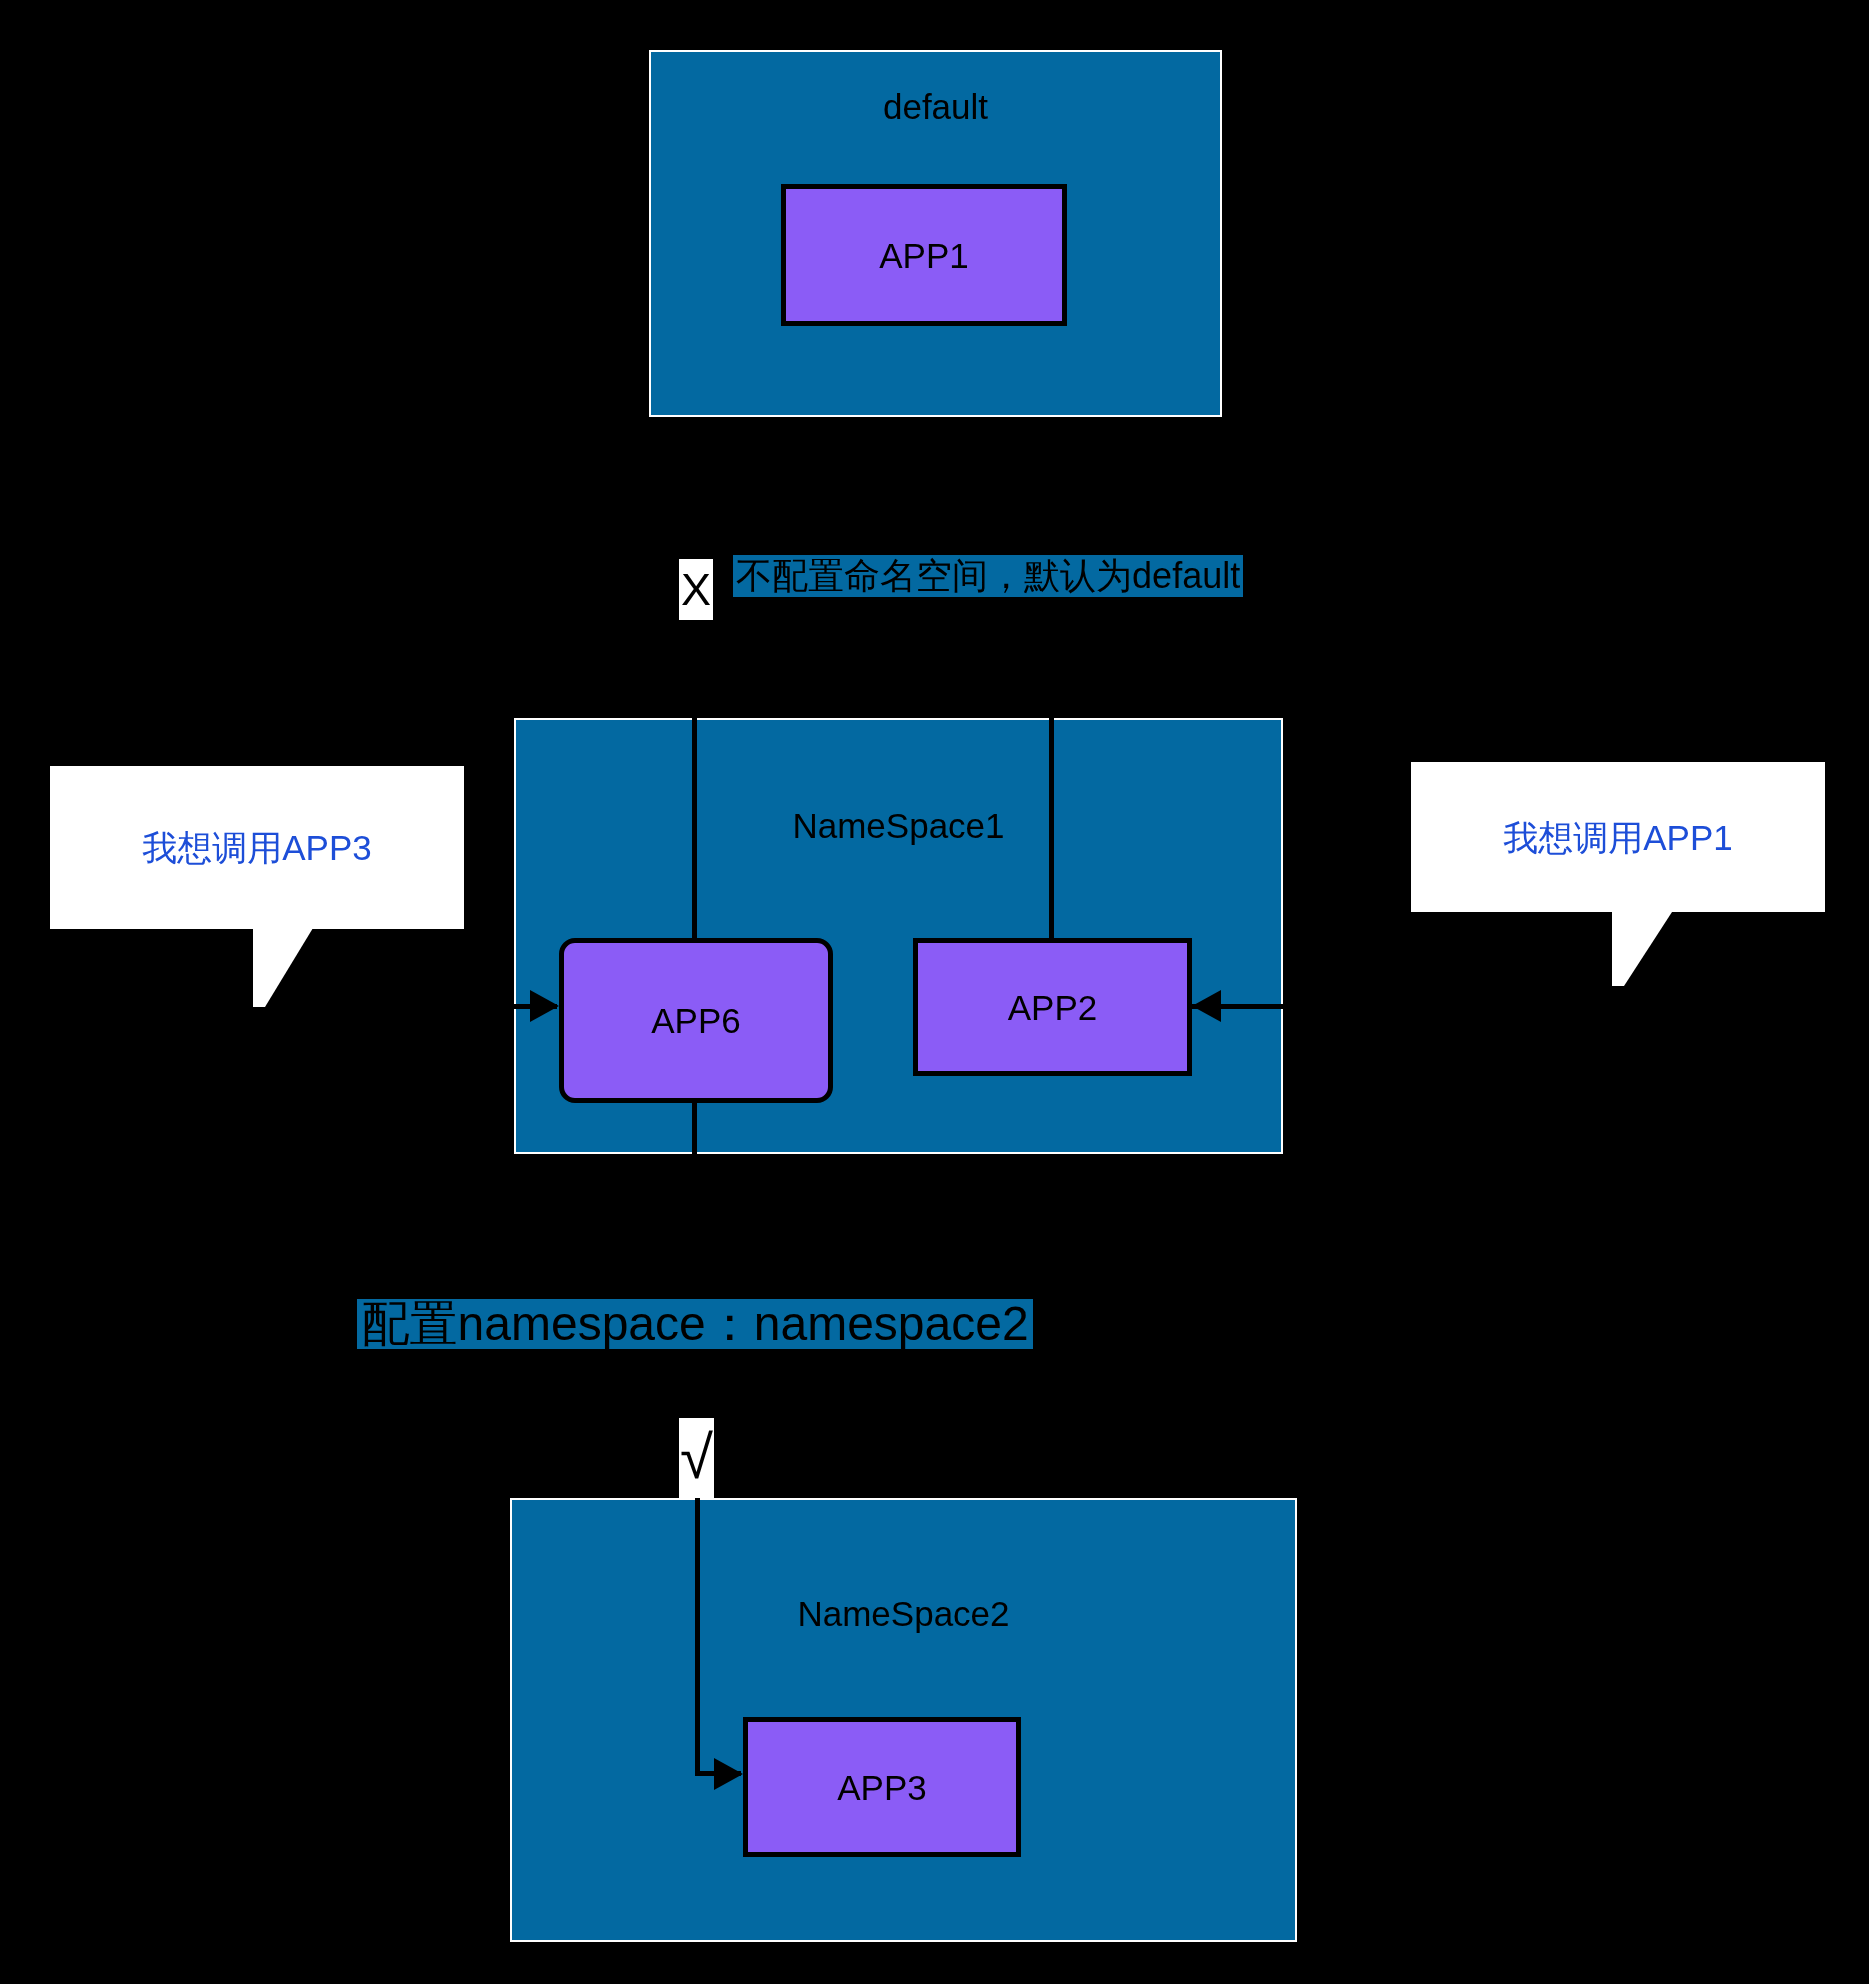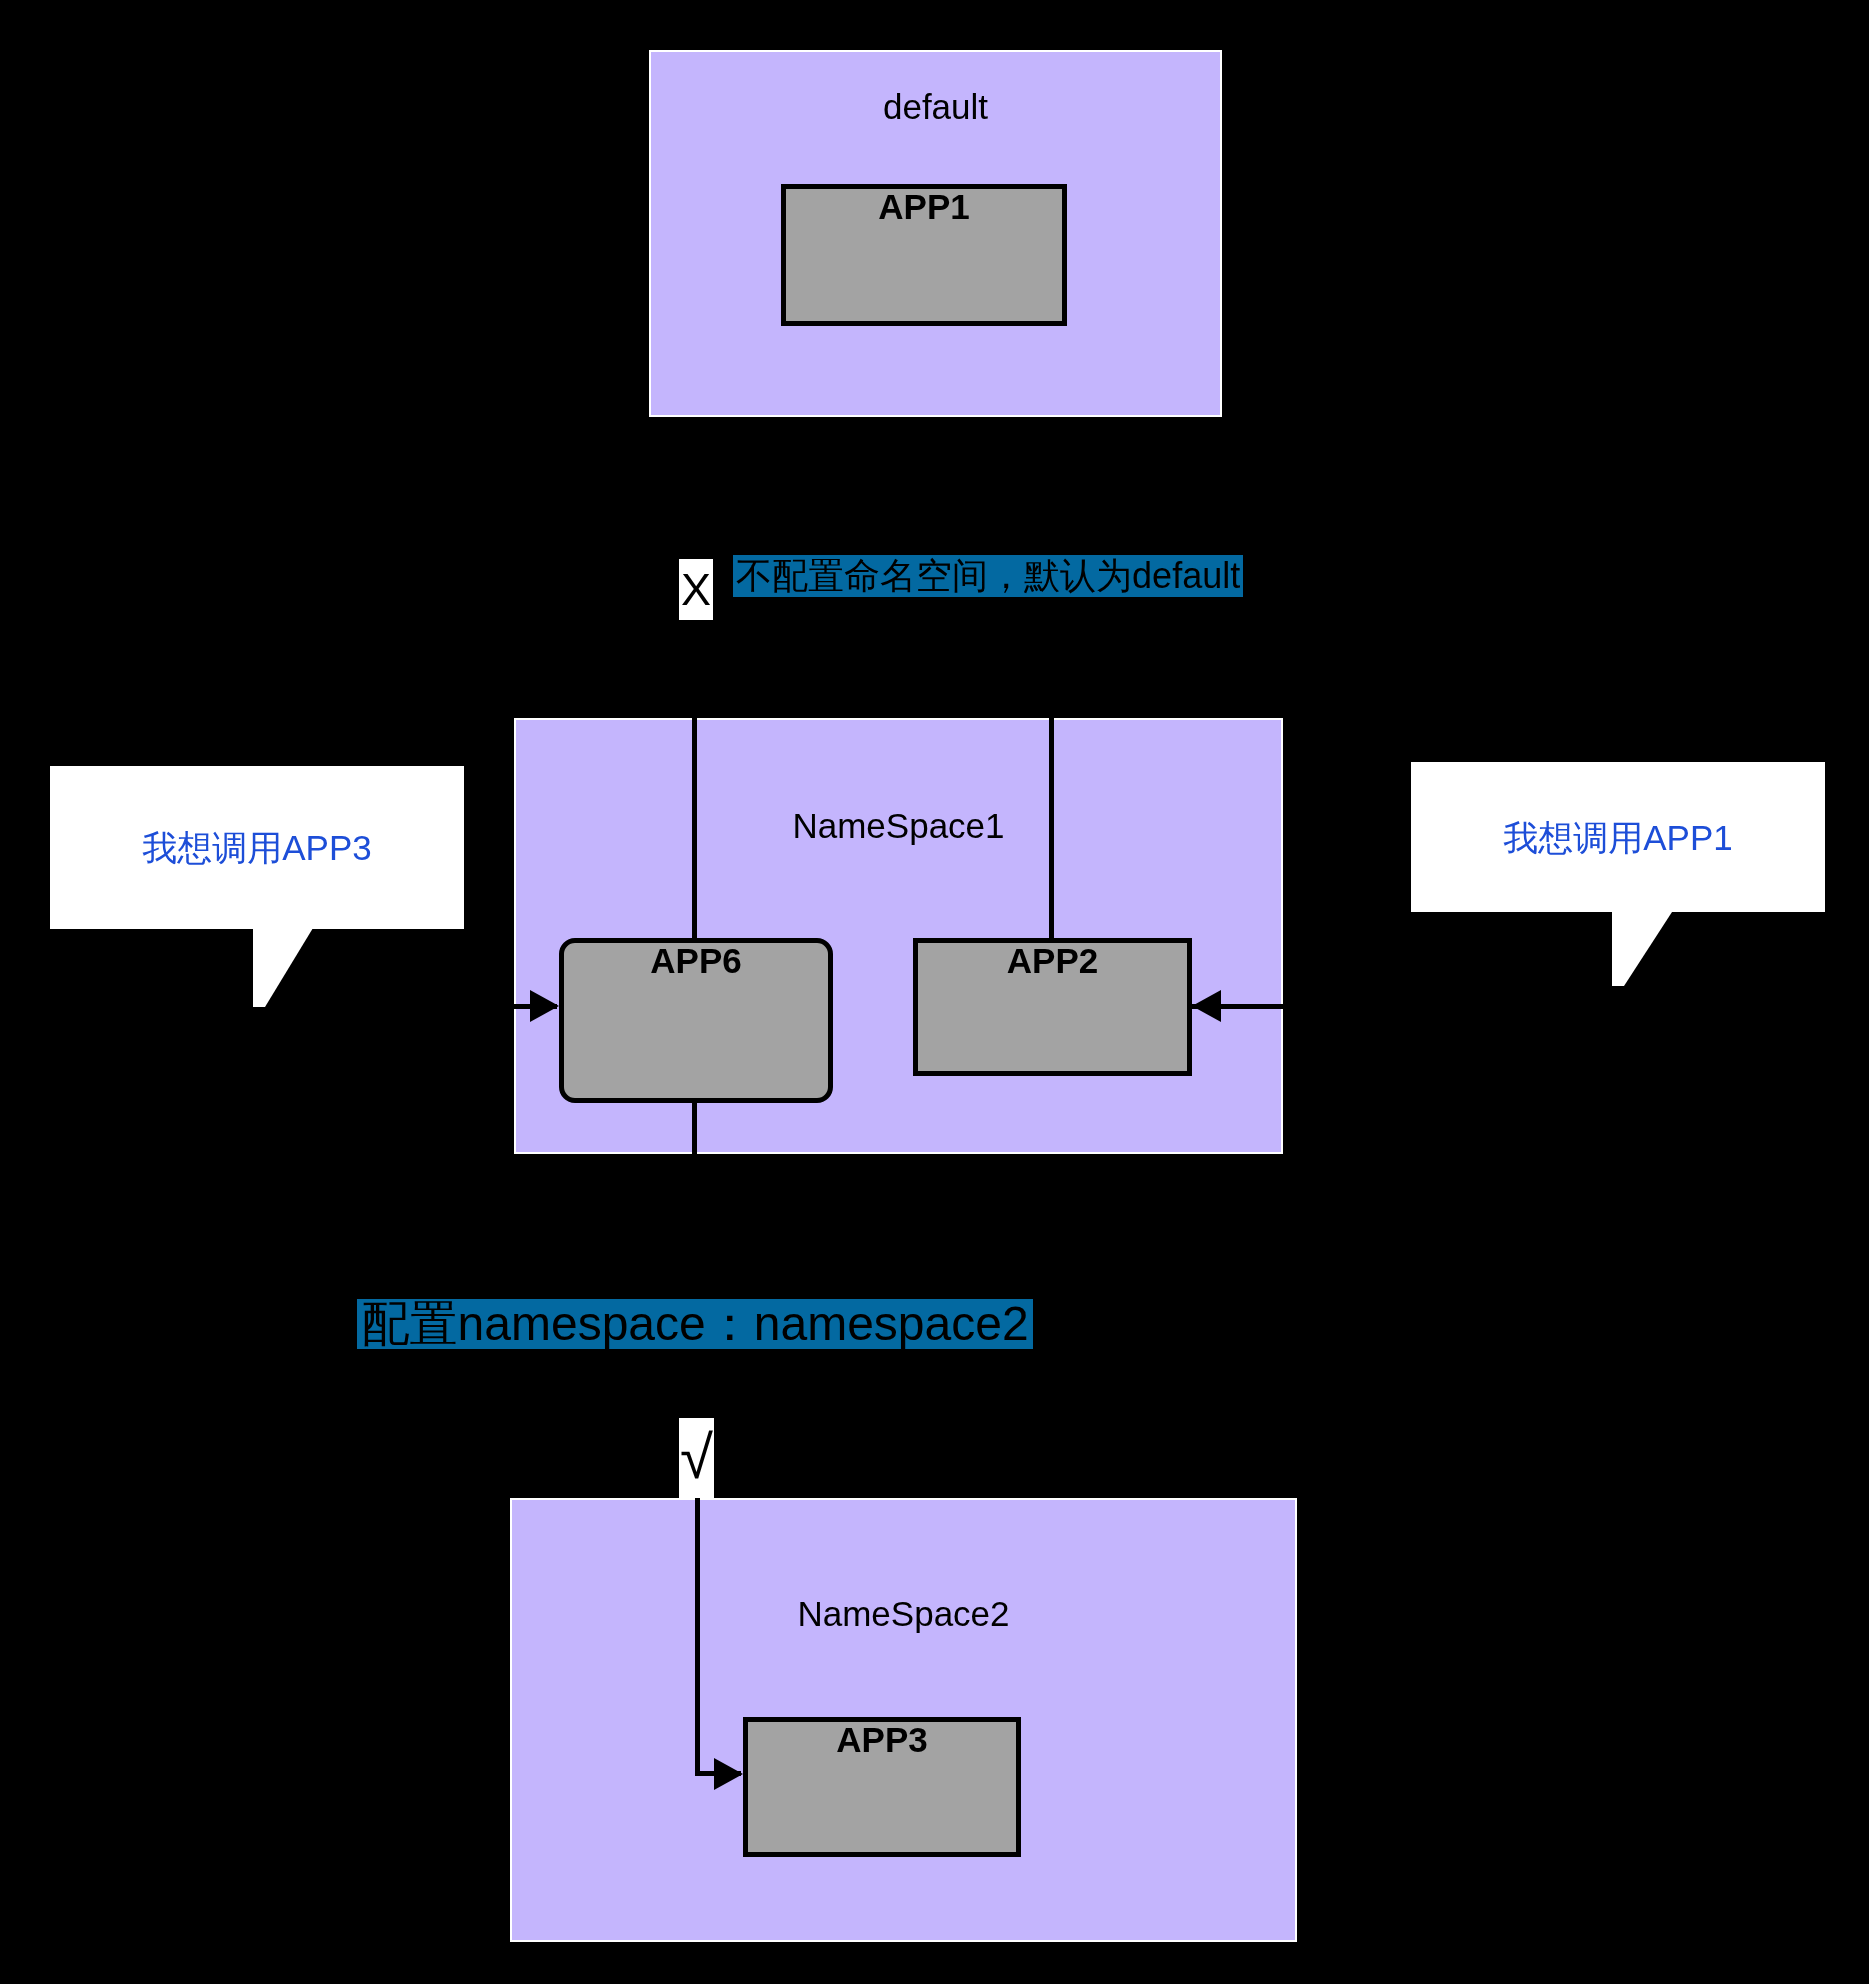--- a/index.html
+++ b/index.html
@@ -15,45 +15,44 @@
     position: relative;
     width: 1870px;
     height: 1985px;
     background: #000000;
     overflow: hidden;
   }
 
   
   .ns-box {
     position: absolute;
-    background: #c4b5fd;
+    background: #0369a1;
     border: 2.3px solid #ffffff;
     box-sizing: border-box;
   }
   .ns-title {
     position: absolute;
     width: 100%;
     text-align: center;
     color: #000000;
     font-size: 35px;
     line-height: 1;
     white-space: nowrap;
   }
 
   
   .app-box {
     position: absolute;
-    background: #a3a3a3;
+    background: #8b5cf6;
     border: 5.4px solid #000000;
     box-sizing: border-box;
     display: flex;
-    align-items: flex-start;
+    align-items: center;
     justify-content: center;
     z-index: 5;
-    font-weight: bold;
   }
   .app-label {
     color: #000000;
     font-size: 35px;
     line-height: 1;
     white-space: nowrap;
   }
 
   
   .vline {

